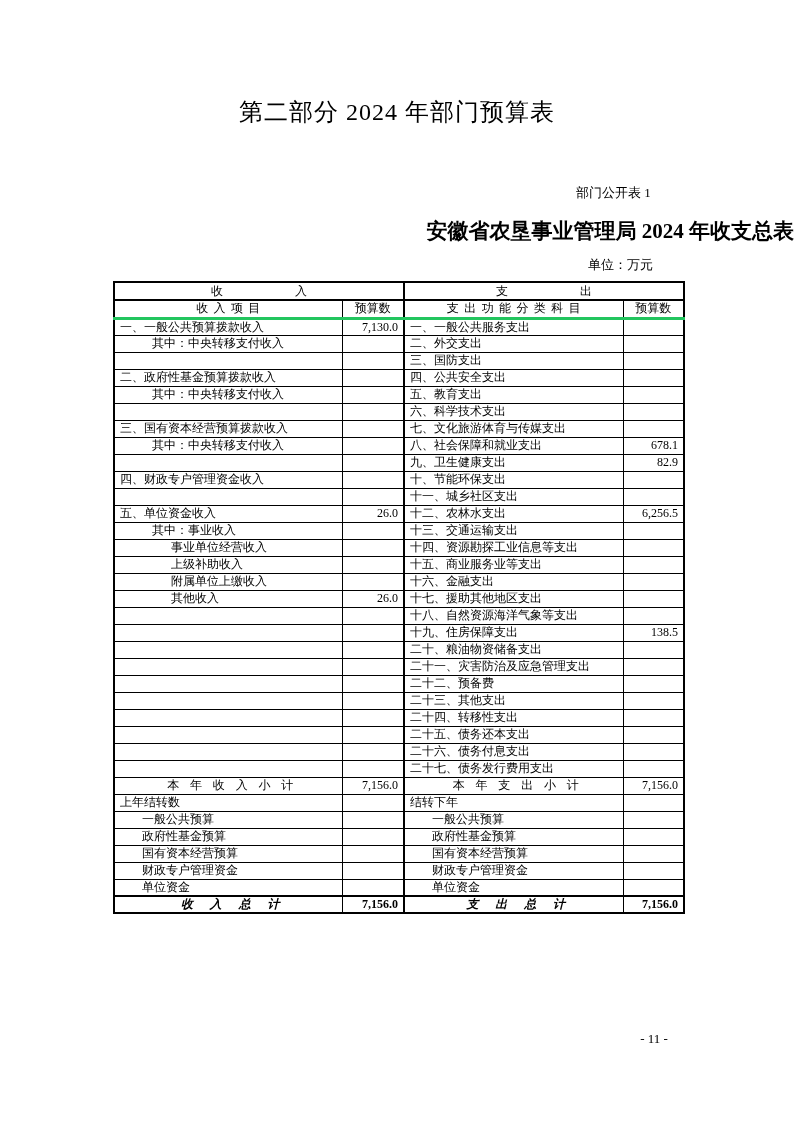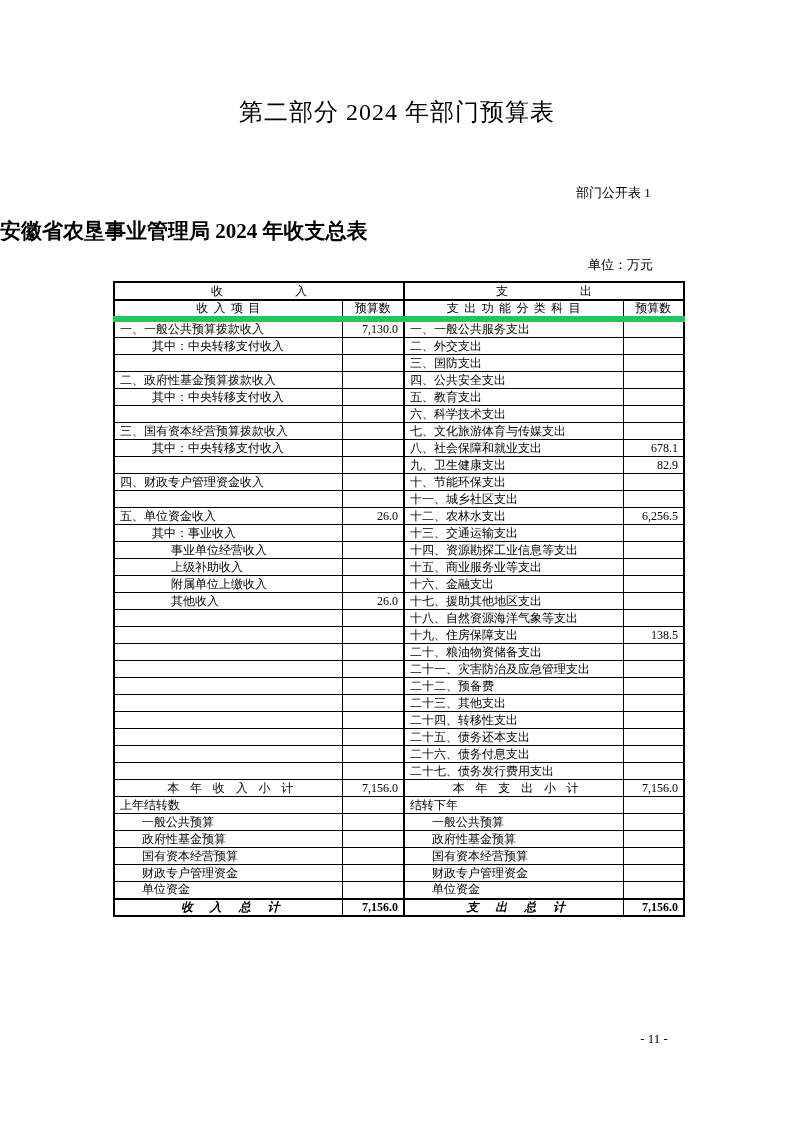--- a/index.html
+++ b/index.html
@@ -16,21 +16,21 @@
   .part-title {
     position: absolute; top: 96px; left: 0; width: 100%;
     text-align: center; font-size: 24px; letter-spacing: 1px;
   }
   .table-label {
     position: absolute; top: 184px; left: 576px;
     font-size: 13px;
   }
   .table-title {
     position: absolute; top: 217px; left: 0; width: 100%;
-    text-align: left; font-size: 21px; font-weight: bold;
+    text-align: right; font-size: 21px; font-weight: bold;
   }
   .unit-note {
     position: absolute; top: 256px; left: 588px;
     font-size: 13px;
   }
 
   table.budget {
     position: absolute; top: 281px; left: 113px;
     width: 570px; table-layout: fixed;
     border-collapse: collapse;
@@ -41,21 +41,21 @@
     height: 17px;
     font-size: 12px;
     line-height: 15px;
     white-space: nowrap;
     overflow: hidden;
     vertical-align: middle;
     font-weight: normal;
   }
   thead th { font-weight: bold; text-align: center; font-size: 13px; }
   thead tr.group-row th { border-bottom: 2px solid #000; height: 18px; }
-  thead tr.colhead-row th { border-bottom: 6px solid #22c55e; height: 18px; }
+  thead tr.colhead-row th { border-bottom: 3px solid #22c55e; height: 18px; }
 
   
   .sp6  { letter-spacing: 6em;    margin-right: -6em; }
   .sp04 { letter-spacing: 0.45em; margin-right: -0.45em; }
   .sp09 { letter-spacing: 0.9em;  margin-right: -0.9em; }
   .sp14 { letter-spacing: 1.4em;  margin-right: -1.4em; font-style: italic; }
 
   td.item { text-align: left; }
   td.ind0 { padding-left: 5px; }
   td.ind1 { padding-left: 27px; }

